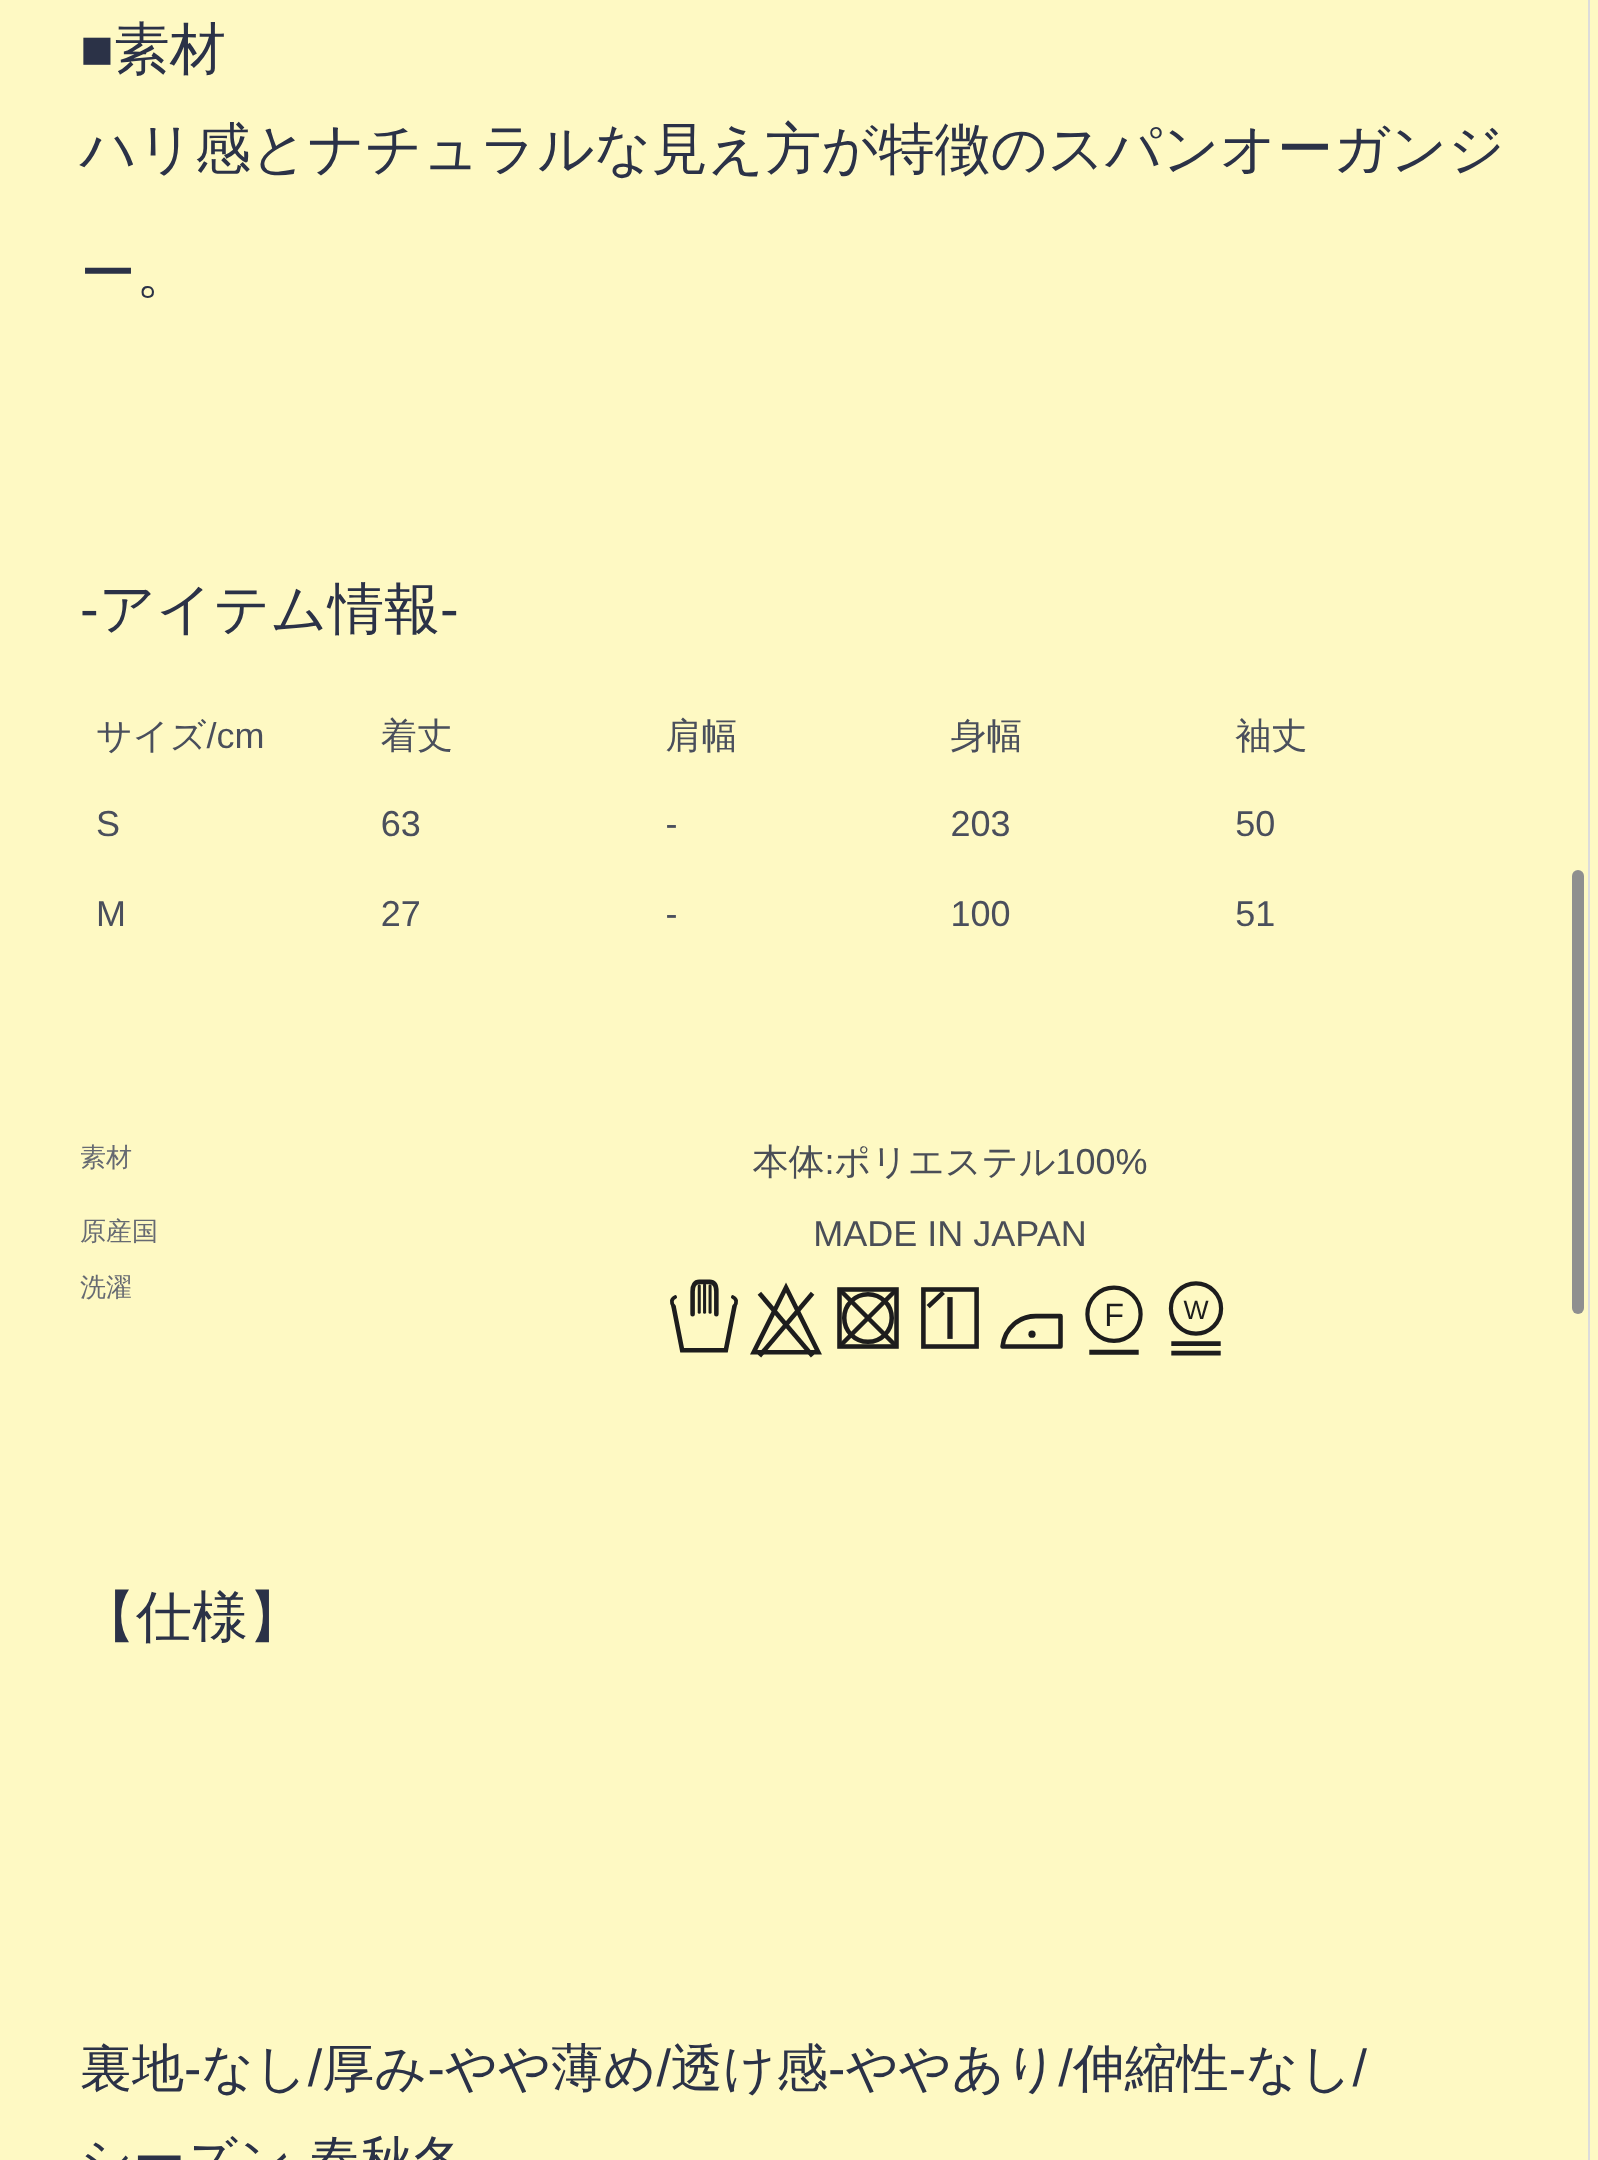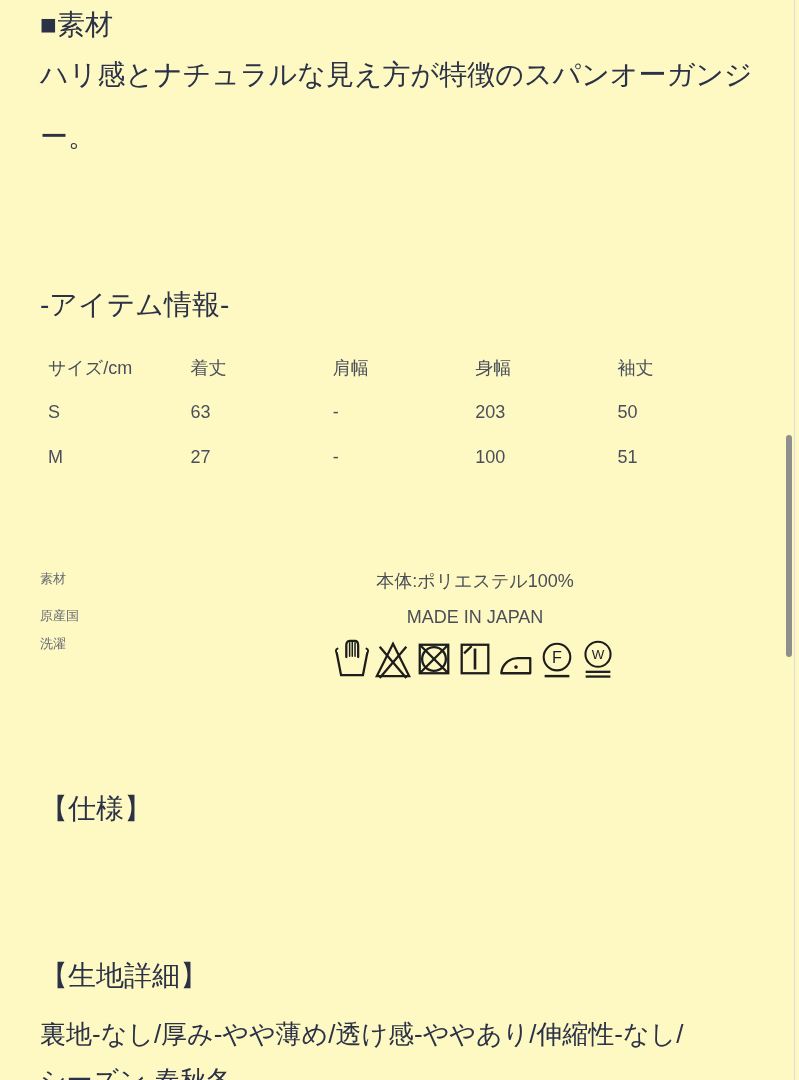--- a/index.html
+++ b/index.html
@@ -135,20 +135,19 @@
         <circle cx="20" cy="18" r="13.2"></circle>
         <text x="20" y="23.5" text-anchor="middle" font-size="14" font-family="Liberation Sans, DejaVu Sans, sans-serif" fill="#1d1d1d" stroke="none">W</text>
         <path d="M7 36.5 H33" stroke-width="2.4"></path>
         <path d="M7 41.5 H33" stroke-width="2.4"></path>
       </svg>
     </span>
   </div>
 
   <div class="txt h-spec">【仕様】</div>
 
-  <div class="txt h-fabric">【生地詳細】</div>
   <div class="txt p-fabric1">裏地-なし/厚み-やや薄め/透け感-ややあり/伸縮性-なし/</div>
   <div class="txt p-fabric2">シーズン-春秋冬</div>
 
   <div class="scroll-track-line"></div>
   <div class="scroll-thumb"></div>
 
 </div>
 
 </body></html>

